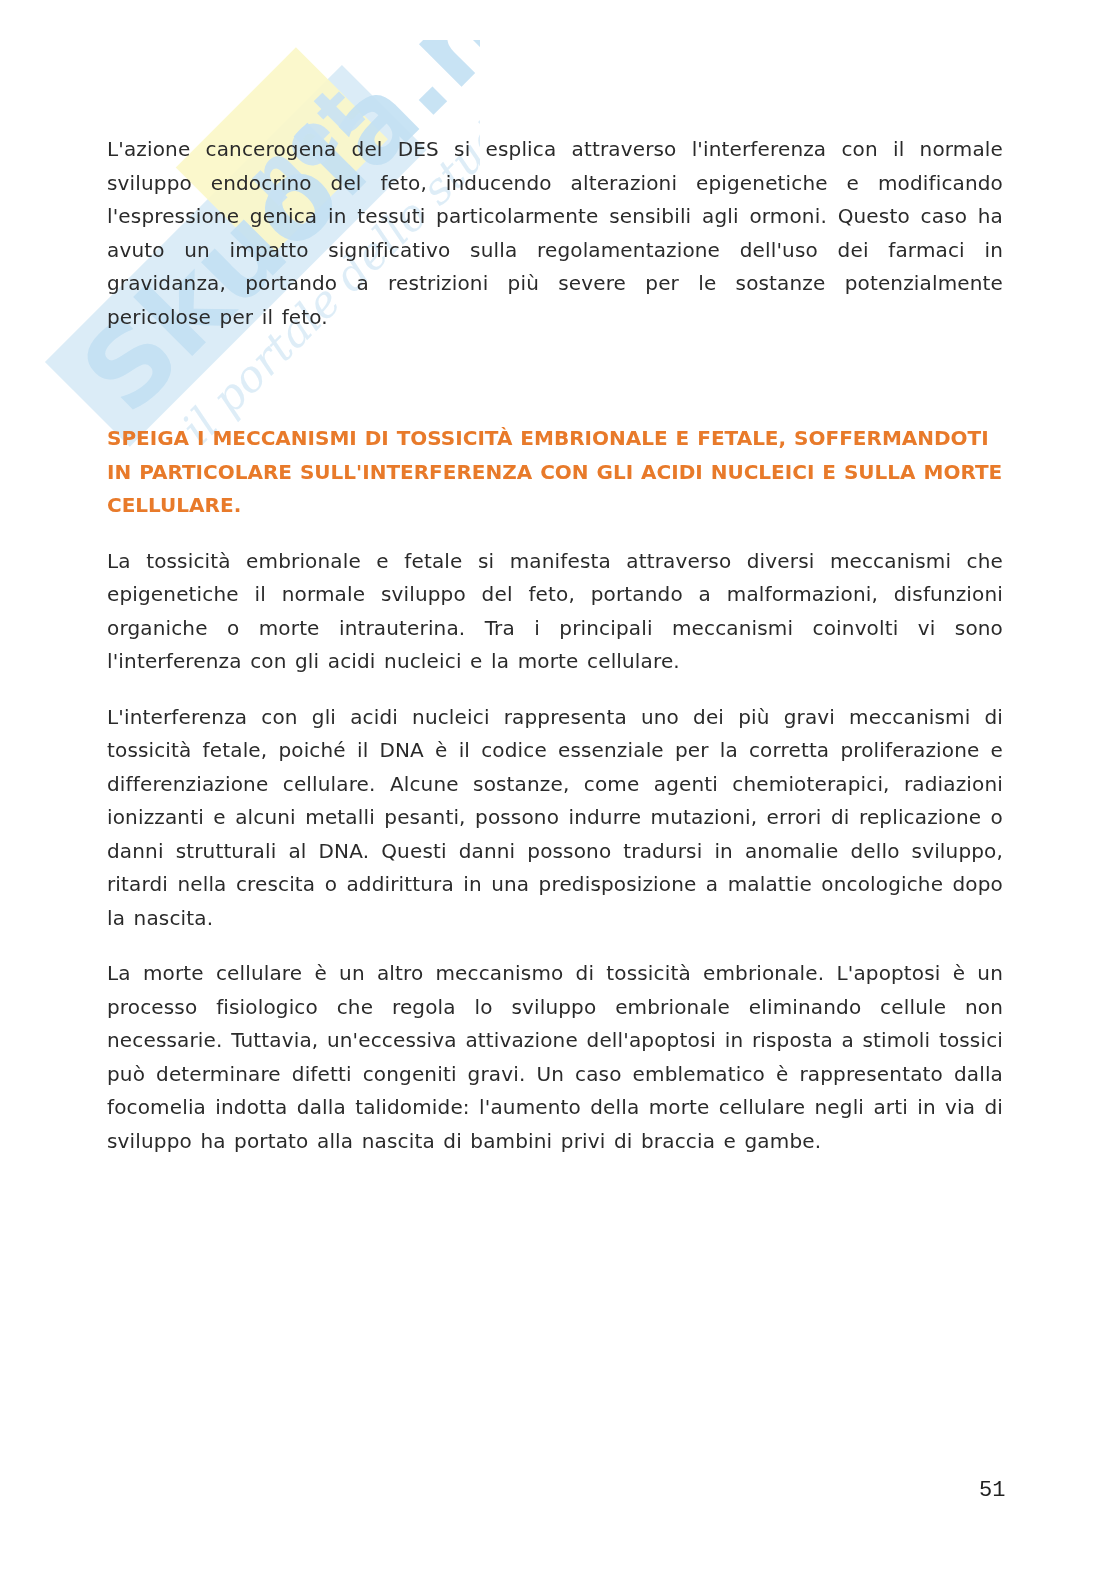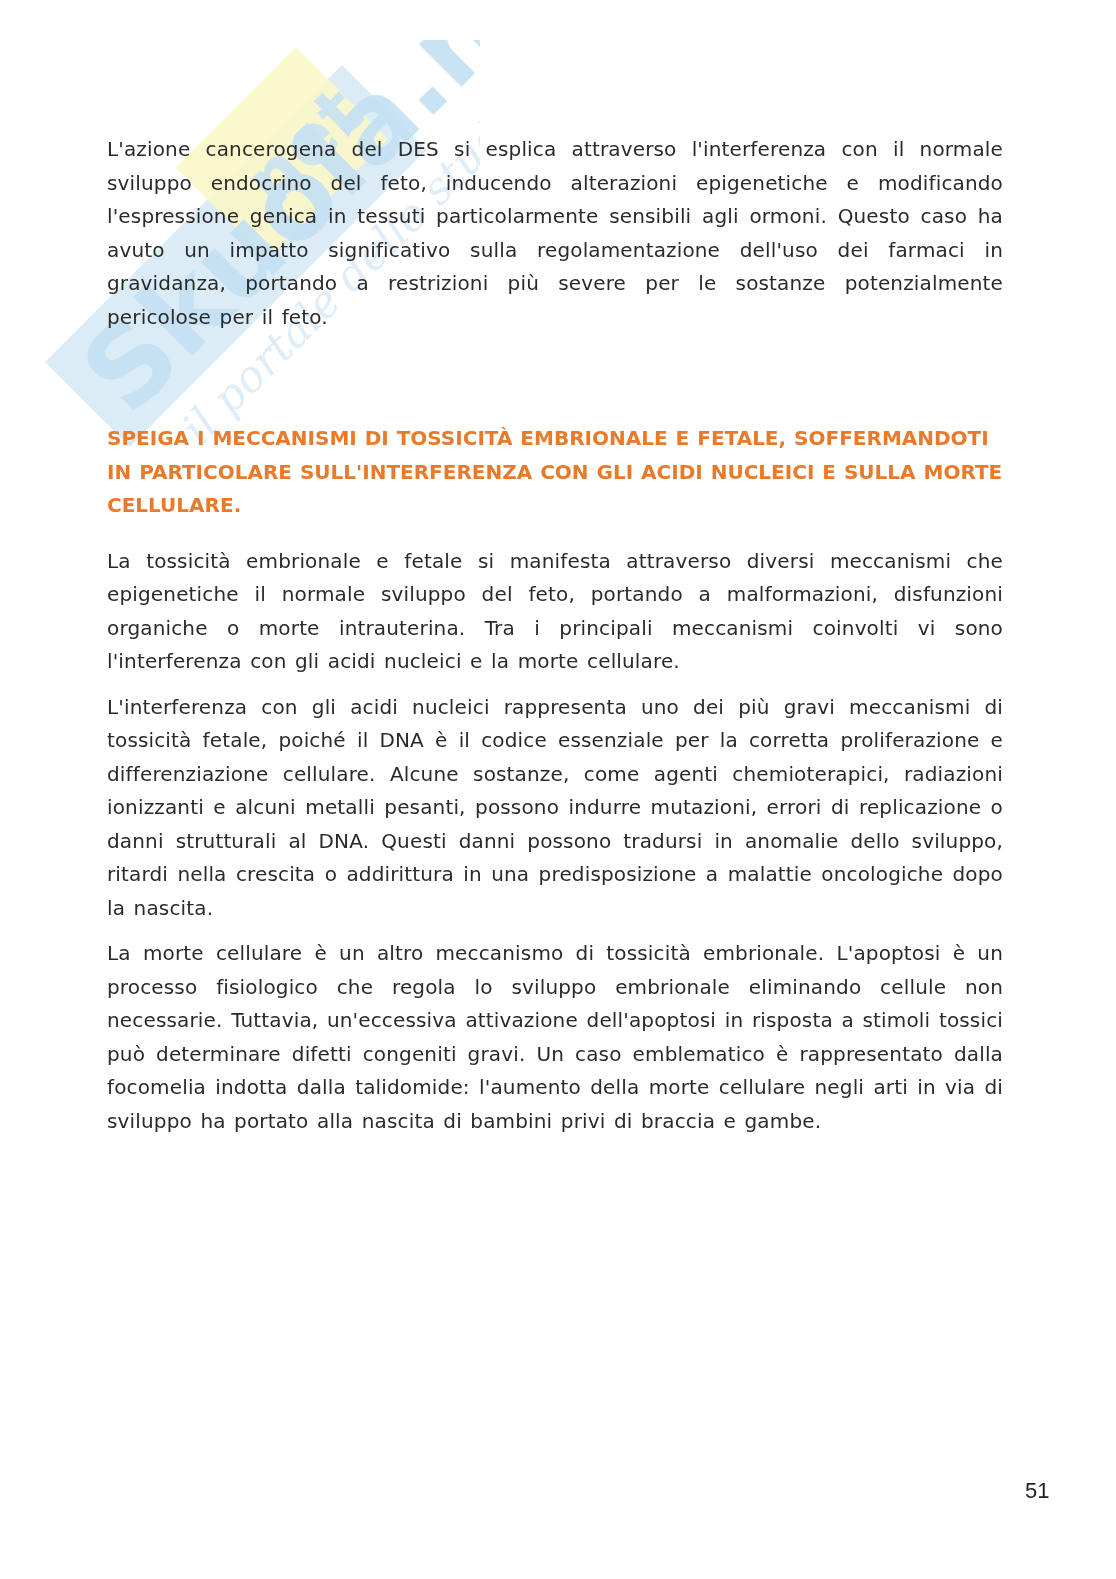--- a/index.html
+++ b/index.html
@@ -32,40 +32,39 @@
     }
     .para {
       margin: 0;
       font-size: 20px;
       line-height: 33.5px;
       color: #2a2a2a;
       text-align: justify;
       letter-spacing: 0.15px;
       word-spacing: 2px;
     }
-    .para + .para { margin-top: 12px; }
+    .para + .para { margin-top: 22px; }
     .para.first { margin-bottom: 0; }
     .heading {
       margin: 88px 0 22px 0;
       font-size: 20px;
       line-height: 33.5px;
       color: #e87a2a;
       text-transform: uppercase;
       letter-spacing: 0px;
       word-spacing: 1px;
     }
     .page-number {
       position: absolute;
       left: 979px;
       top: 1478px;
-      font-family: Liberation Sans, sans-serif;
+      font-family: Liberation Mono, monospace;
       font-size: 22px;
       color: #222;
       z-index: 1;
-      margin-left: 46px;
     }
   </style>
 </head>
 <body>
 
 <div class="watermark">
   <svg width="460" height="460" viewBox="0 0 460 460">
     <g transform="rotate(-45 230 230)">
 
       <rect x="20" y="150" width="420" height="120" fill="#d5e9f6" opacity="0.85"></rect>

